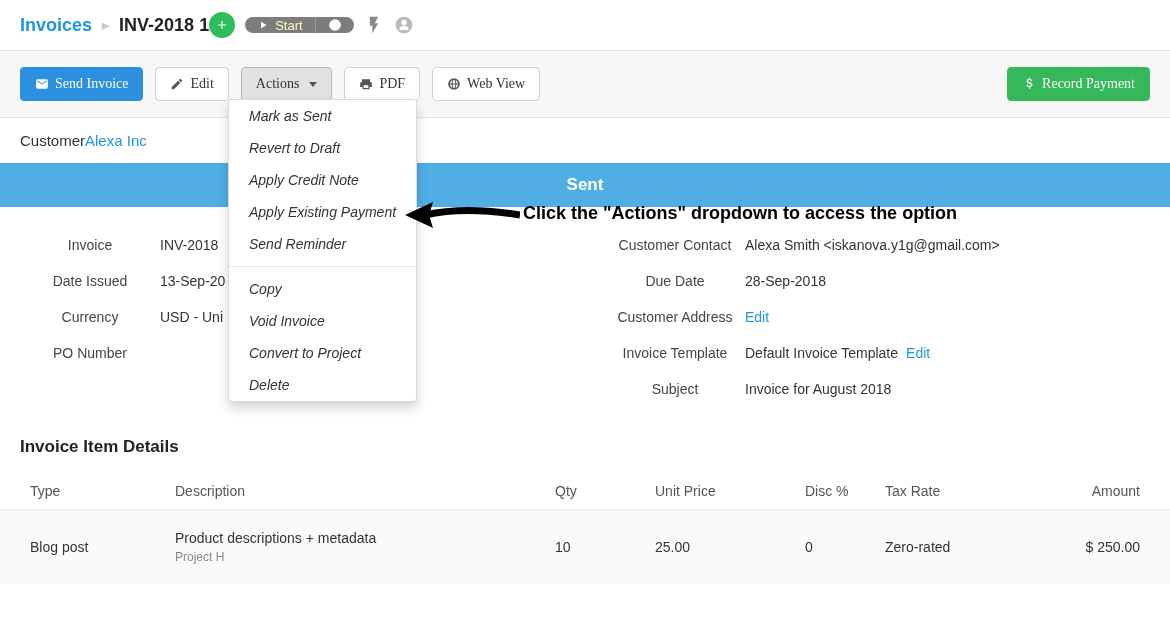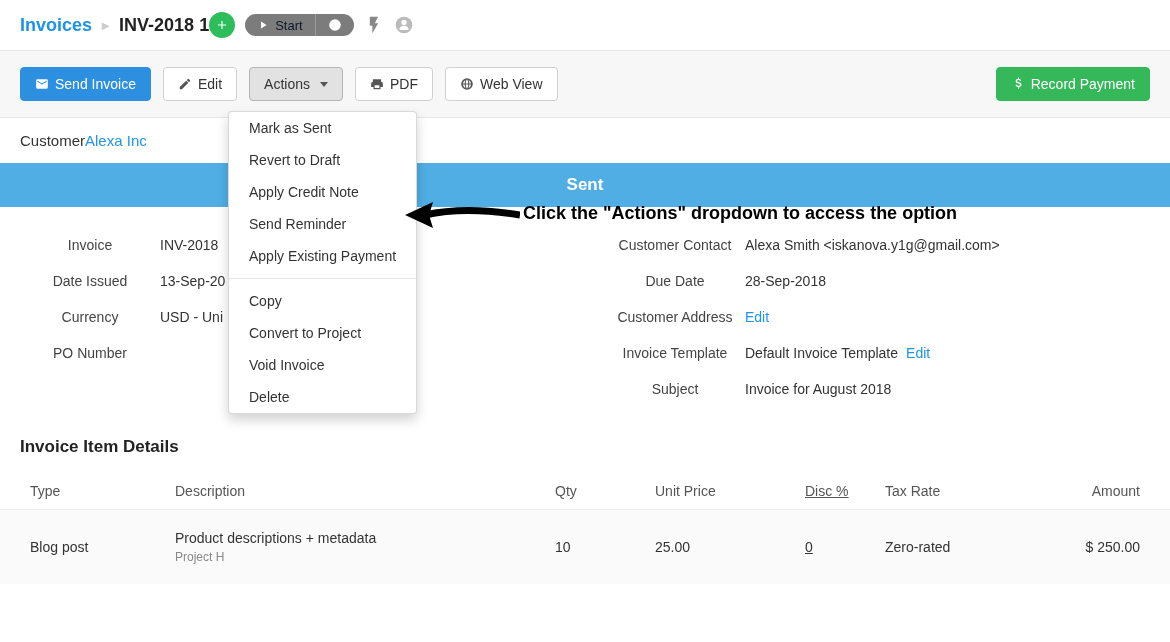--- a/index.html
+++ b/index.html
@@ -7,29 +7,29 @@
 a { text-decoration: none; }
 
 .topbar { display: flex; align-items: center; justify-content: flex-start; padding: 12px 20px; border-bottom: 1px solid #e5e5e5; }
 .breadcrumb { display: flex; align-items: center; gap: 10px; font-size: 18px; font-weight: 600; }
 .breadcrumb-link { color: #1e94e6; font-weight: 600; }
 .breadcrumb-sep { color: #ccc; font-size: 14px; }
 .breadcrumb-current { color: #222; }
 
 .top-right { display: flex; align-items: center; gap: 10px; }
 .plus-btn { width: 26px; height: 26px; border-radius: 50%; background: #2dbd5a; color: #fff; display: flex; align-items: center; justify-content: center; font-size: 18px; font-weight: bold; cursor: pointer; }
-.pill { display: inline-flex; align-items: stretch; border-radius: 16px; background: #7c7c7c; color: #0f172a; overflow: hidden; height: 22px; }
+.pill { display: inline-flex; align-items: stretch; border-radius: 16px; background: #7c7c7c; color: #fef9c3; overflow: hidden; height: 16px; }
 .pill-part { display: flex; align-items: center; padding: 0 12px; cursor: pointer; font-size: 13px; gap: 6px; }
 .pill-part + .pill-part { border-left: 1px solid #9a9a9a; }
 .top-ic { color: #888; cursor: pointer; }
 .top-ic svg { width: 20px; height: 20px; display: block; }
 
 .toolbar { display: flex; align-items: center; justify-content: space-between; padding: 16px 20px; background: #f7f7f7; border-bottom: 1px solid #e5e5e5; }
 .toolbar-left { display: flex; gap: 12px; }
-.btn { display: inline-flex; align-items: center; gap: 6px; border: 1px solid #cfcfcf; background: #fff; color: #333; padding: 8px 14px; border-radius: 4px; font-size: 14px; cursor: pointer; }
+.btn { display: inline-flex; align-items: center; gap: 6px; border: 1px solid #cfcfcf; background: #fff; color: #333; padding: 8px 14px; border-radius: 4px; font-size: 14px; cursor: pointer; font-family: Liberation Serif, serif; }
 .btn-primary { background: #2c8fe0; border-color: #2c8fe0; color: #fff; }
 .btn-success { background: #34b85a; border-color: #34b85a; color: #fff; }
 .btn-active { background: #e2e2e2; border-color: #b5b5b5; }
 .btn svg { width: 14px; height: 14px; }
 .caret { width: 0; height: 0; border-left: 4px solid transparent; border-right: 4px solid transparent; border-top: 5px solid #555; margin-left: 4px; }
 
 .customer-row { display: flex; align-items: center; padding: 14px 20px; font-size: 15px; }
 .customer-row .lbl { color: #333; }
 .customer-link { color: #1e94e6; }
 
@@ -43,21 +43,21 @@
 .edit-link { color: #1e94e6; margin-left: 8px; cursor: pointer; }
 
 .section-title { font-size: 17px; font-weight: 600; padding: 10px 20px 16px; color: #222; }
 
 .items-head { display: flex; padding: 10px 30px; color: #555; font-size: 14px; border-bottom: 1px solid #eee; }
 .items-row { display: flex; padding: 20px 30px; align-items: center; background: #fafafa; }
 .col-type { width: 145px; }
 .col-desc { width: 380px; }
 .col-qty { width: 100px; text-align: left; }
 .col-price { width: 150px; text-align: left; }
-.col-disc { width: 80px; text-align: left; text-decoration: underline; }
+.col-disc { width: 80px; text-align: left; }
 .col-tax { width: 150px; text-align: left; }
 .col-amt { flex: 1; text-align: right; }
 .subdesc { color: #888; font-size: 12px; margin-top: 4px; }
 
 .dropdown { position: absolute; background: #fff; border: 1px solid rgba(0,0,0,.15); box-shadow: 0 6px 12px rgba(0,0,0,.175); border-radius: 4px; min-width: 185px; z-index: 100; }
 .dropdown-item { padding: 8px 20px; font-size: 14px; color: #333; cursor: pointer; white-space: nowrap; }
 .dropdown-divider { height: 1px; background: #e5e5e5; margin: 6px 0; }
 
 .annotation-arrow { position: absolute; z-index: 200; }
 .annotation-text { position: absolute; z-index: 200; font-weight: 700; font-size: 18px; color: #000; text-shadow: 0 1px 0 #fff; }
@@ -138,30 +138,30 @@
       <span>Web View</span>
     </button>
   </div>
   <button class="btn btn-success">
     <svg viewBox="0 0 24 24">
         <path fill="#fff" d="M12 1v2.1c-2.3.3-4 1.9-4 4 0 2.3 1.9 3.4 4.5 4.1 2.3.6 2.9 1.2 2.9 2.2 0 1-.9 1.8-2.4 1.8-1.7 0-2.6-.8-2.8-2H7.8c.2 2.2 1.8 3.7 4.2 4v2.8h2v-2.8c2.4-.3 4-1.9 4-4.1 0-2.6-2.1-3.6-4.8-4.3-2-.5-2.6-1.1-2.6-2 0-.9.8-1.6 2.2-1.6 1.5 0 2.2.7 2.3 1.8h2.3c-.1-2-1.6-3.5-3.9-3.9V1z"></path>
       </svg>
     <span>Record Payment</span>
   </button>
 
-  <div class="dropdown" style="left:228px; top:60px;">
+  <div class="dropdown" style="left:228px; top:48px;font-style:italic;">
     <div class="dropdown-item">Mark as Sent</div>
     <div class="dropdown-item">Revert to Draft</div>
     <div class="dropdown-item">Apply Credit Note</div>
+    <div class="dropdown-item">Apply Existing Payment</div>
     <div class="dropdown-item">Send Reminder</div>
-    <div class="dropdown-item">Apply Existing Payment</div>
     <div class="dropdown-divider"></div>
     <div class="dropdown-item">Copy</div>
+    <div class="dropdown-item">Void Invoice</div>
     <div class="dropdown-item">Convert to Project</div>
-    <div class="dropdown-item">Void Invoice</div>
     <div class="dropdown-item">Delete</div>
   </div>
 
   <svg class="annotation-arrow" style="left:405px; top:147px;" width="115" height="34" viewBox="0 0 115 34">
     <path d="M115 17 Q60 8 20 17" stroke="#000" stroke-width="7" fill="none"></path>
     <path d="M0 17 L28 4 L24 17 L28 30 Z" fill="#000"></path>
   </svg>
   <div class="annotation-text" style="left:523px; top:152px;">Click the "Actions" dropdown to access the option</div>
 </div>
 

